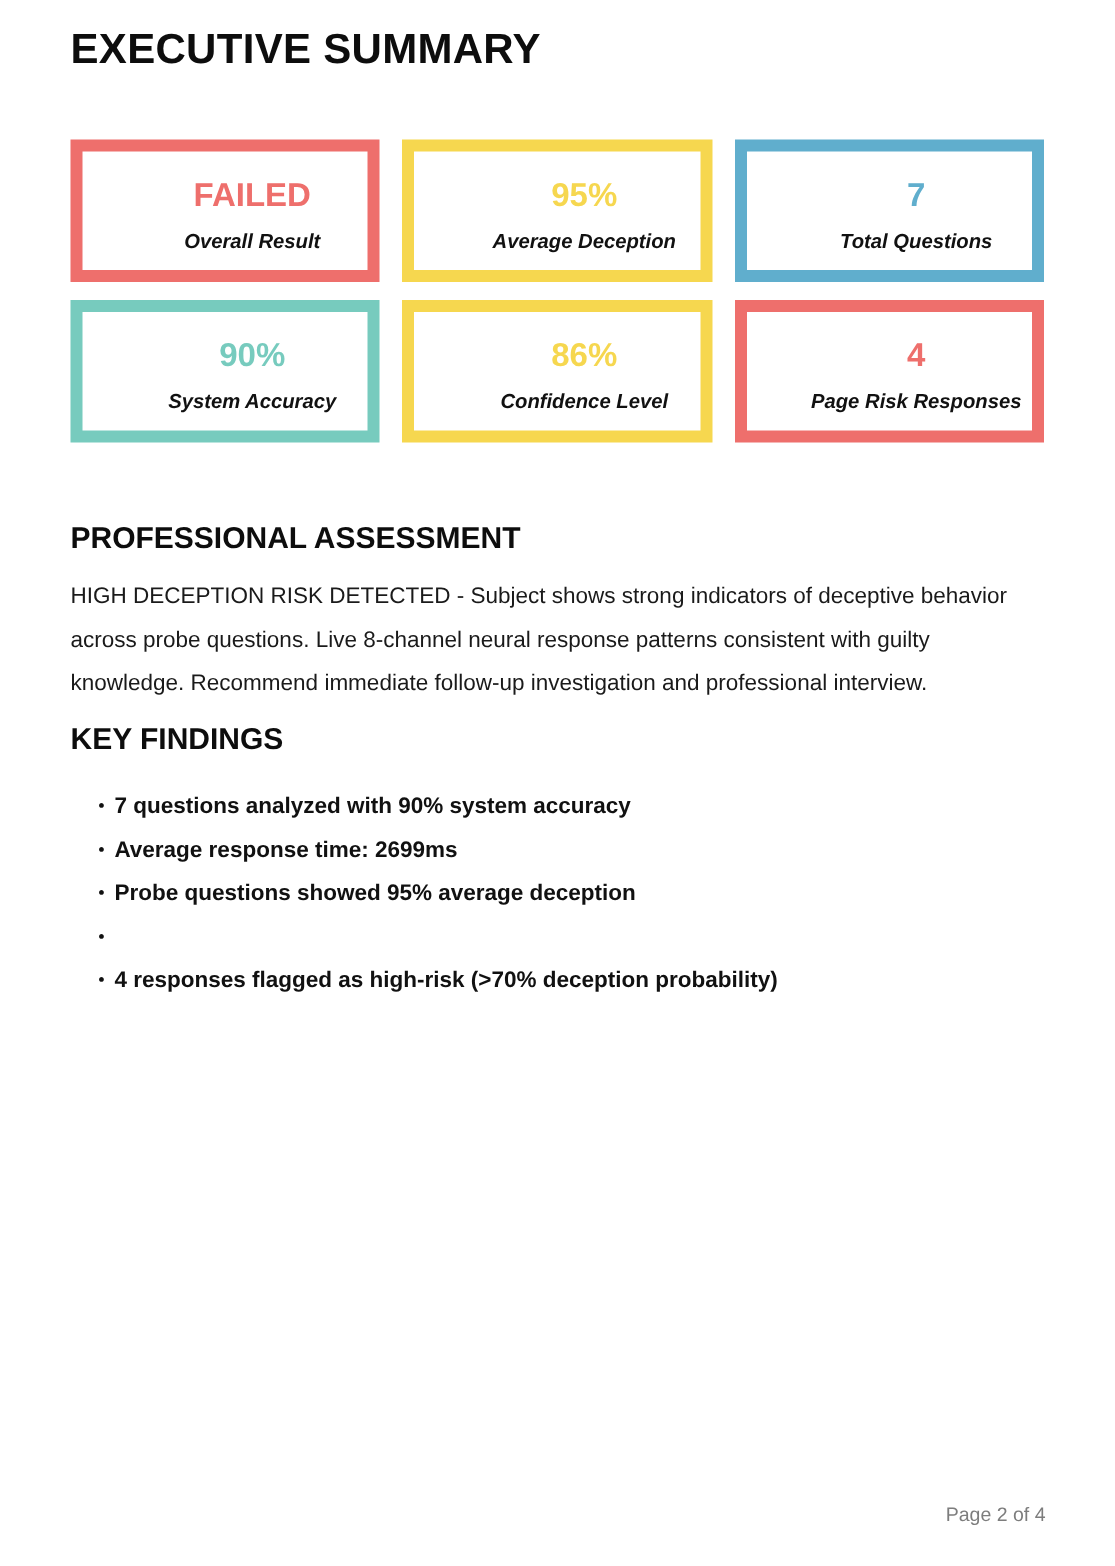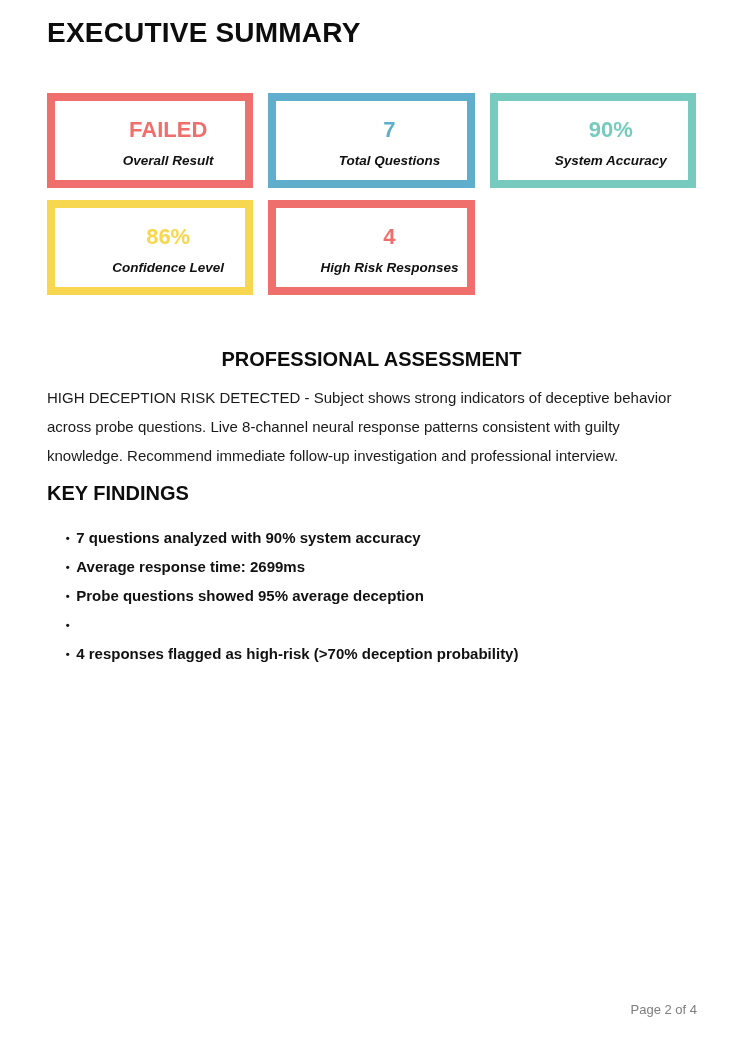--- a/index.html
+++ b/index.html
@@ -64,21 +64,20 @@
   }
   .section-heading {
     margin: 0;
     font-size: 20px;
     line-height: 24px;
     font-weight: bold;
     color: #0d0d0d;
   }
   .heading-assessment {
     margin-top: 52px;
-    text-align: center;
   }
   .assessment-body {
     margin: 12px 0 0 0;
     font-size: 15px;
     line-height: 29px;
     color: #1a1a1a;
     max-width: 648px;
   }
   .heading-findings {
     margin-top: 11px;
@@ -117,39 +116,43 @@
 
   <h1 class="page-title">EXECUTIVE SUMMARY</h1>
 
   <div class="cards-grid">
 
     <div class="stat-card" style="border-color: rgb(238, 111, 108);">
       <div class="card-value" style="color: rgb(238, 111, 108);">FAILED</div>
       <div class="card-label">Overall Result</div>
     </div>
 
+    <div class="stat-card" style="border-color: rgb(246, 215, 79);">
+      <div class="card-value" style="color: rgb(246, 215, 79);">95%</div>
+      <div class="card-label">Average Deception</div>
+    </div>
 
     <div class="stat-card" style="border-color: rgb(96, 174, 205);">
       <div class="card-value" style="color: rgb(96, 174, 205);">7</div>
       <div class="card-label">Total Questions</div>
     </div>
 
     <div class="stat-card" style="border-color: rgb(119, 203, 190);">
       <div class="card-value" style="color: rgb(119, 203, 190);">90%</div>
       <div class="card-label">System Accuracy</div>
     </div>
 
     <div class="stat-card" style="border-color: rgb(246, 215, 79);">
       <div class="card-value" style="color: rgb(246, 215, 79);">86%</div>
       <div class="card-label">Confidence Level</div>
     </div>
 
     <div class="stat-card" style="border-color: rgb(238, 111, 108);">
       <div class="card-value" style="color: rgb(238, 111, 108);">4</div>
-      <div class="card-label">High Risk Responses</div>
+      <div class="card-label">Page Risk Responses</div>
     </div>
 
   </div>
 
   <h2 class="section-heading heading-assessment">PROFESSIONAL ASSESSMENT</h2>
 
   <p class="assessment-body">HIGH DECEPTION RISK DETECTED - Subject shows strong indicators of deceptive behavior across probe questions. Live 8-channel neural response patterns consistent with guilty knowledge. Recommend immediate follow-up investigation and professional interview.</p>
 
   <h2 class="section-heading heading-findings">KEY FINDINGS</h2>
 

